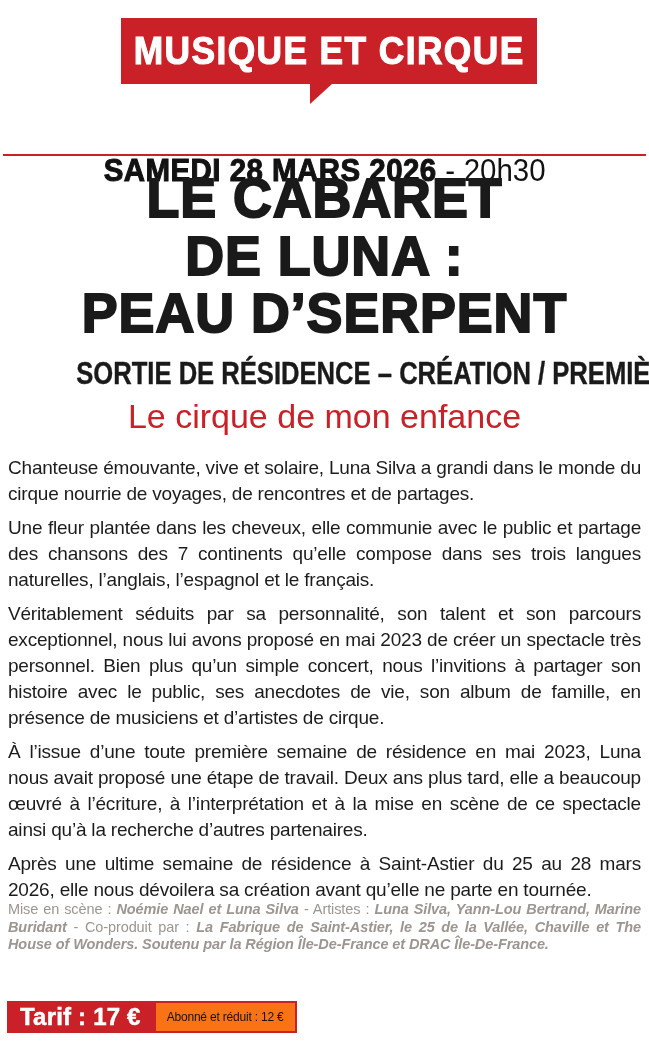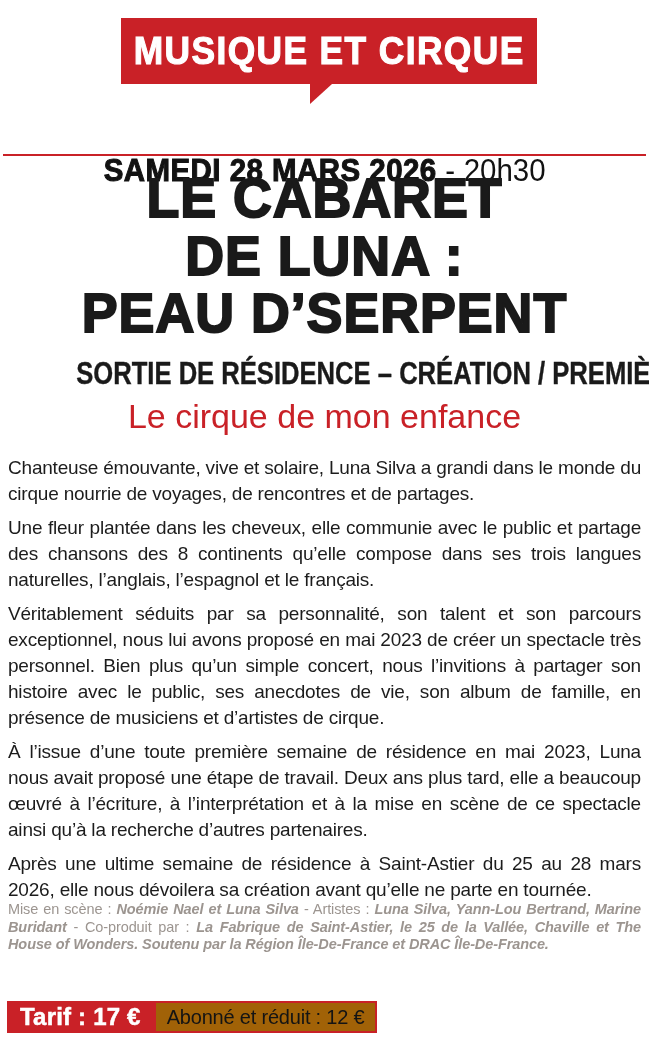--- a/index.html
+++ b/index.html
@@ -94,22 +94,22 @@
   .pricing{
     position:absolute;left:7px;top:1001px;height:32px;
     display:flex;align-items:stretch;
   }
   .price-standard{
     background:var(--red);color:#fff;font-weight:bold;font-size:24px;
     display:flex;align-items:center;padding:0 13px;white-space:nowrap;
     -webkit-text-stroke:0.5px #fff;letter-spacing:0.2px;
   }
   .price-reduced{
-    background:#a16207;border:2px solid var(--red);box-sizing:border-box;
-    color:#141414;font-size:20px;letter-spacing:-0.2px;
+    background:#f97316;border:2px solid var(--red);box-sizing:border-box;
+    color:#141414;font-size:12px;letter-spacing:-0.2px;
     display:flex;align-items:center;padding:0 11px;white-space:nowrap;
   }
 </style>
 </head>
 <body>
 
 <div class="page">
 
   <div class="bubble">
     <span class="bubble-text">MUSIQUE ET CIRQUE</span>
@@ -131,21 +131,21 @@
   </h1>
 
   <div class="subtitle">
     <span class="subtitle-inner">SORTIE DE RÉSIDENCE – CRÉATION / PREMIÈRE</span>
   </div>
 
   <div class="tagline">Le cirque de mon enfance</div>
 
   <div class="body-copy">
     <p>Chanteuse émouvante, vive et solaire, Luna Silva a grandi dans le monde du cirque nourrie de voyages, de rencontres et de partages.</p>
-    <p>Une fleur plantée dans les cheveux, elle communie avec le public et partage des chansons des 8 continents qu’elle compose dans ses trois langues naturelles, l’anglais, l’espagnol et le français.</p>
+    <p>Une fleur plantée dans les cheveux, elle communie avec le public et partage des chansons des 7 continents qu’elle compose dans ses trois langues naturelles, l’anglais, l’espagnol et le français.</p>
     <p>Véritablement séduits par sa personnalité, son talent et son parcours exceptionnel, nous lui avons proposé en mai 2023 de créer un spectacle très personnel. Bien plus qu’un simple concert, nous l’invitions à partager son histoire avec le public, ses anecdotes de vie, son album de famille, en présence de musiciens et d’artistes de cirque.</p>
     <p>À l’issue d’une toute première semaine de résidence en mai 2023, Luna nous avait proposé une étape de travail. Deux ans plus tard, elle a beaucoup œuvré à l’écriture, à l’interprétation et à la mise en scène de ce spectacle ainsi qu’à la recherche d’autres partenaires.</p>
     <p>Après une ultime semaine de résidence à Saint-Astier du 25 au 28 mars 2026, elle nous dévoilera sa création avant qu’elle ne parte en tournée.</p>
   </div>
 
   <div class="credits"><span>Mise en scène : </span><span class="seg-bold">Noémie Nael et Luna Silva</span><span> - </span><span>Artistes : </span><span class="seg-bold">Luna Silva, Yann-Lou Bertrand, Marine Buridant</span><span> - </span><span>Co-produit par : </span><span class="seg-bold">La Fabrique de Saint-Astier, le 25 de la Vallée, Chaville et The House of Wonders. Soutenu par la Région Île-De-France et DRAC Île-De-France.</span></div>
 
   <div class="pricing">
     <div class="price-standard">Tarif : 17 €</div>
     <div class="price-reduced">Abonné et réduit : 12 €</div>

